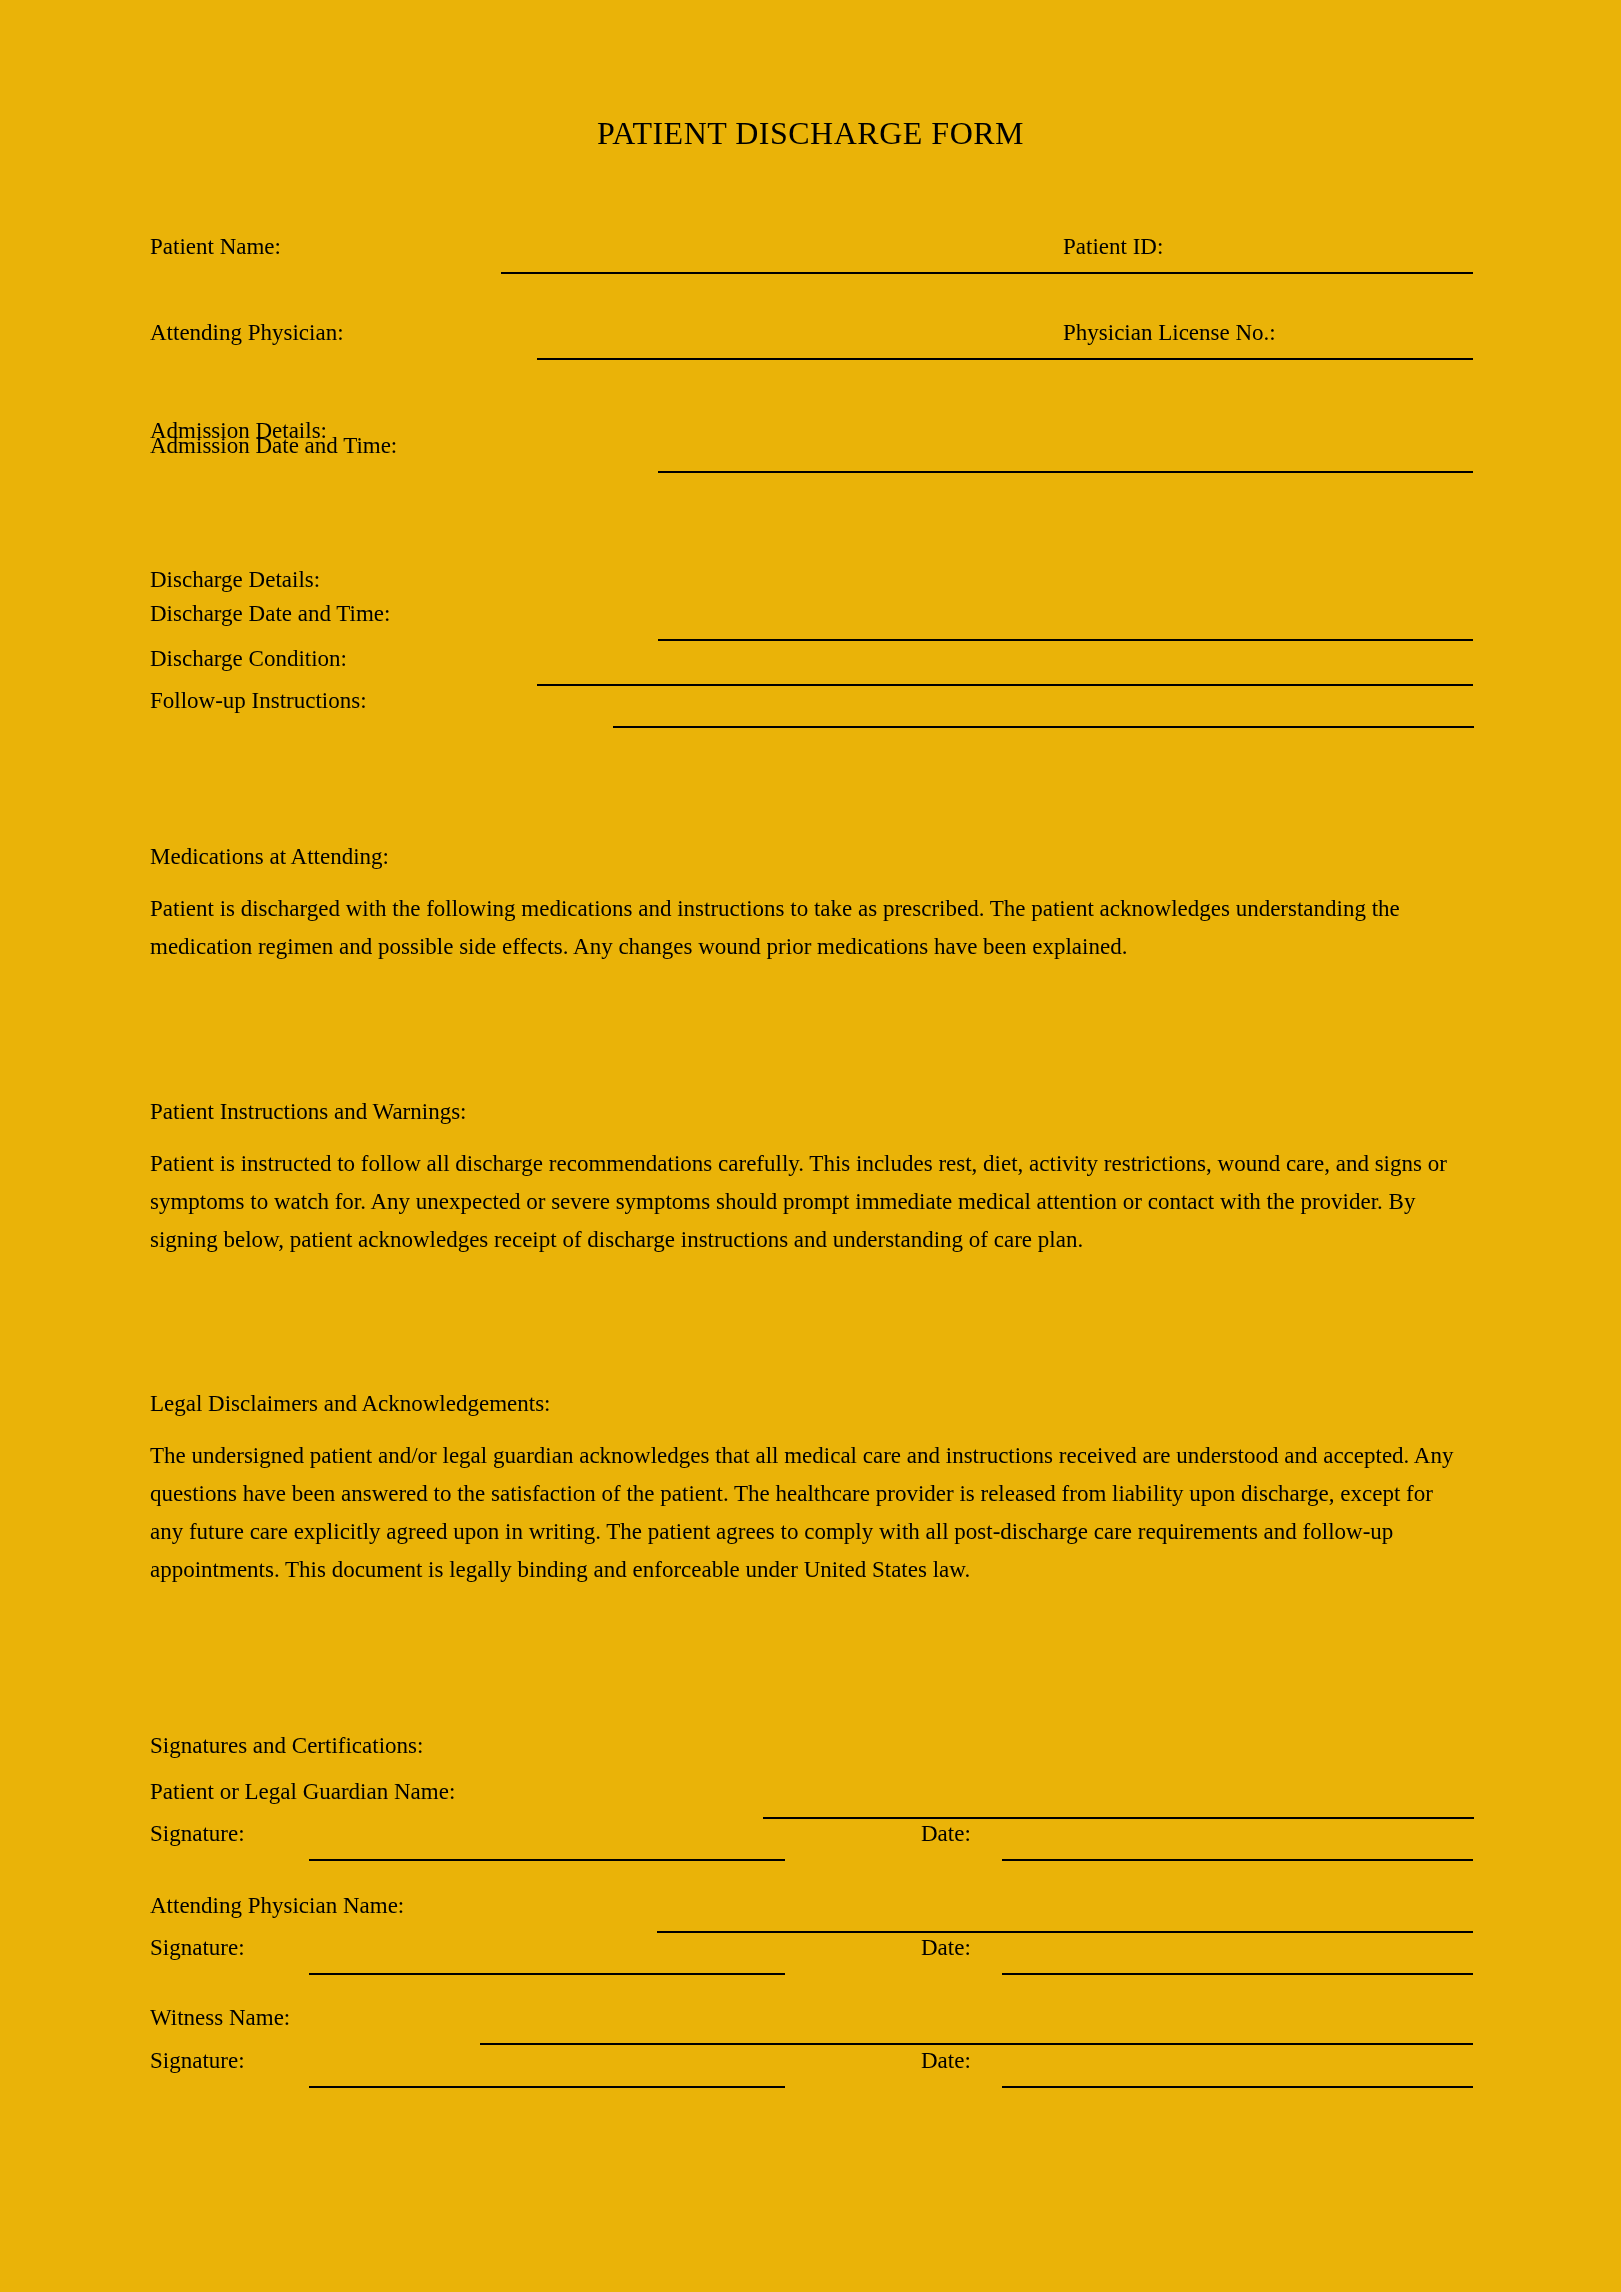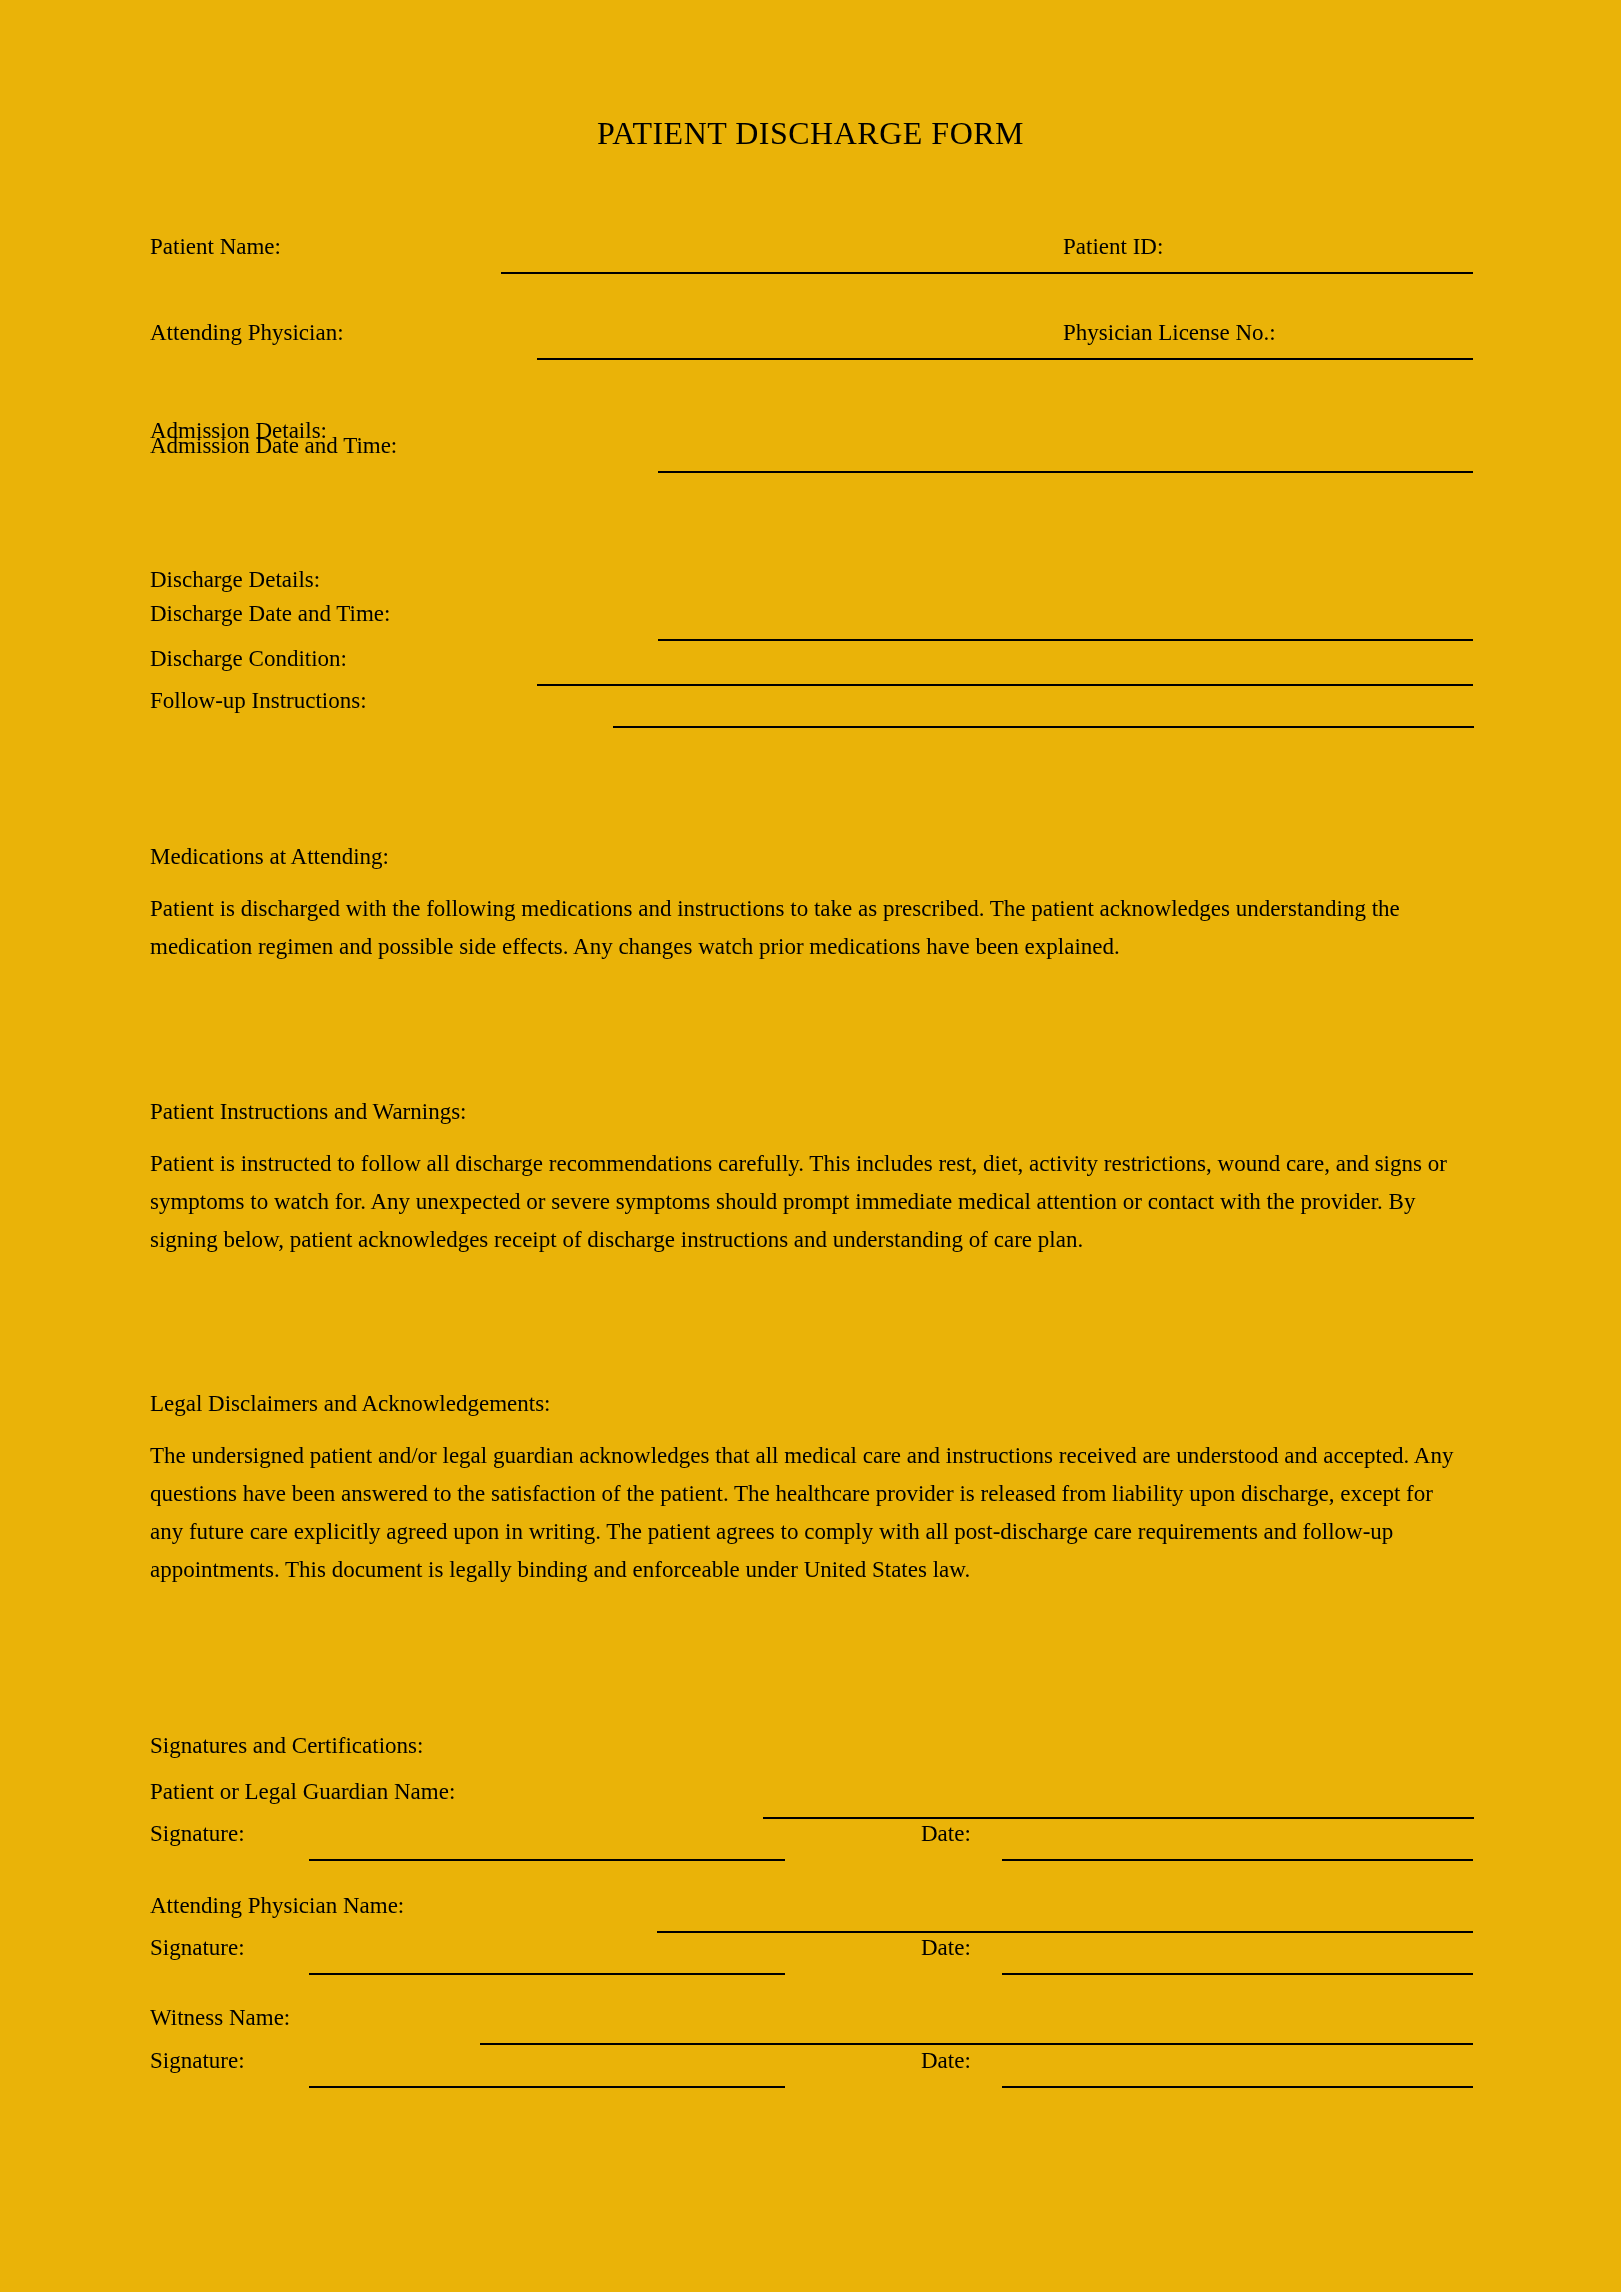--- a/index.html
+++ b/index.html
@@ -126,21 +126,21 @@
     <span class="rule" style="left:387px; width:936px;"></span>
   </div>
 
   <div class="field-row" style="top:689px;">
     <span class="field-label">Follow-up Instructions:</span>
     <span class="rule" style="left:463px; width:861px;"></span>
   </div>
 
   <div class="section-heading" style="top:845px;">Medications at Attending:</div>
 
-  <div class="body-para" style="top:890px;">Patient is discharged with the following medications and instructions to take as prescribed. The patient acknowledges understanding the medication regimen and possible side effects. Any changes watch prior medications have been explained.</div>
+  <div class="body-para" style="top:890px;">Patient is discharged with the following medications and instructions to take as prescribed. The patient acknowledges understanding the medication regimen and possible side effects. Any changes wound prior medications have been explained.</div>
 
   <div class="section-heading" style="top:1100px;">Patient Instructions and Warnings:</div>
 
   <div class="body-para" style="top:1145px;">Patient is instructed to follow all discharge recommendations carefully. This includes rest, diet, activity restrictions, wound care, and signs or symptoms to watch for. Any unexpected or severe symptoms should prompt immediate medical attention or contact with the provider. By signing below, patient acknowledges receipt of discharge instructions and understanding of care plan.</div>
 
   <div class="section-heading" style="top:1392px;">Legal Disclaimers and Acknowledgements:</div>
 
   <div class="body-para" style="top:1437px;">The undersigned patient and/or legal guardian acknowledges that all medical care and instructions received are understood and accepted. Any questions have been answered to the satisfaction of the patient. The healthcare provider is released from liability upon discharge, except for any future care explicitly agreed upon in writing. The patient agrees to comply with all post-discharge care requirements and follow-up appointments. This document is legally binding and enforceable under United States law.</div>
 
   <div class="section-heading" style="top:1734px;">Signatures and Certifications:</div>

